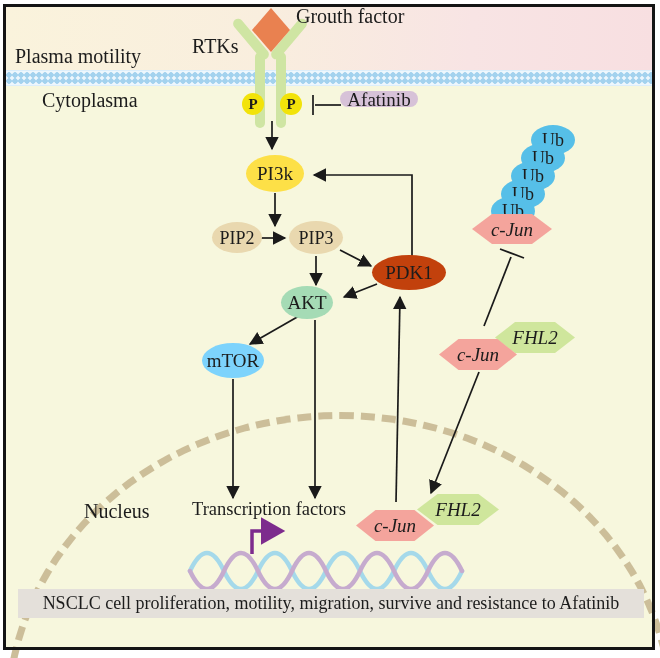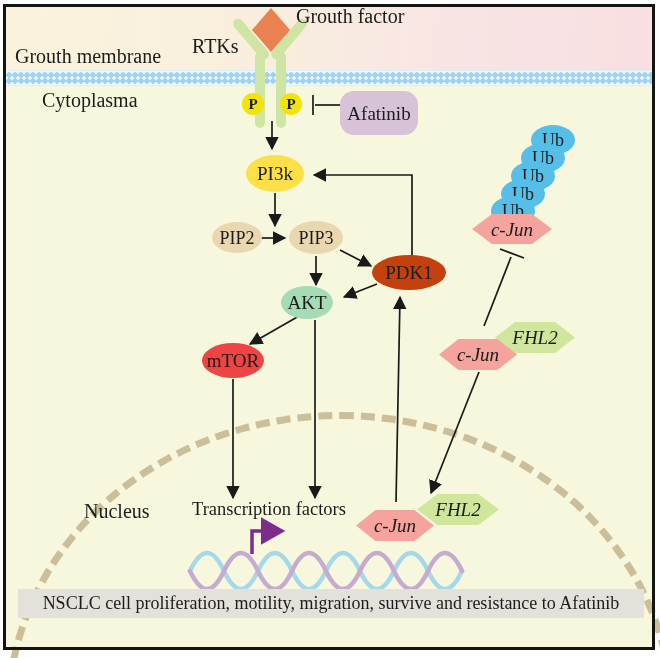--- a/index.html
+++ b/index.html
@@ -42,27 +42,27 @@
   .diamond{left:252px;top:8px;width:38px;height:44px;background:#e98150;
     clip-path:polygon(50% 0,100% 50%,50% 100%,0 50%);z-index:4;}
   .stem{width:10px;height:76px;background:#cfe5a3;border-radius:5px;z-index:2;}
   .stem-l{left:255px;top:52px;} .stem-r{left:276px;top:52px;}
   .arm{width:10px;height:50px;background:#cfe5a3;border-radius:5px;z-index:3;}
   .arm-l{left:246px;top:14px;transform:rotate(-40deg);}
   .arm-r{left:284px;top:14px;transform:rotate(40deg);}
   .p-circle{width:22px;height:22px;border-radius:50%;background:#f2e30a;
     font-size:15px;font-weight:600;z-index:4;}
   .p-l{left:242px;top:93px;} .p-r{left:280px;top:93px;}
-  .afatinib{left:340px;top:91px;width:78px;height:44px;border-radius:14px;background:#d7c2d8;}
+  .afatinib{left:340px;top:91px;width:78px;height:16px;border-radius:14px;background:#d7c2d8;}
   .pi3k{left:246px;top:155px;width:58px;height:37px;background:#fde047;}
   .pip2{left:212px;top:222px;width:50px;height:31px;background:#e9d8af;font-size:18px;}
   .pip3{left:289px;top:221px;width:54px;height:33px;background:#e9d8af;font-size:18px;}
   .pdk1{left:372px;top:255px;width:74px;height:35px;background:#c2410c;}
   .akt{left:281px;top:286px;width:52px;height:33px;background:#a5dbb5;}
-  .mtor{left:202px;top:343px;width:62px;height:35px;background:#ef4444;}
+  .mtor{left:202px;top:343px;width:62px;height:35px;background:#7dd3fc;}
   .ub{width:44px;height:30px;background:#56bfe8;font-size:18px;}
   .ub0{left:531px;top:125px;} .ub1{left:521px;top:143px;} .ub2{left:511px;top:161px;}
   .ub3{left:501px;top:179px;} .ub4{left:491px;top:196px;}
   .cjun{background:#f4a49c;}
   .fhl2{background:#cfe69c;}
   .cjun-ub{left:472px;top:214px;width:80px;height:30px;}
   .fhl2-mid{left:495px;top:322px;width:80px;height:31px;}
   .cjun-mid{left:439px;top:339px;width:78px;height:31px;}
   .fhl2-nuc{left:417px;top:494px;width:82px;height:31px;}
   .cjun-nuc{left:356px;top:510px;width:78px;height:31px;}
@@ -137,21 +137,21 @@
 <div class="abs node ell ub ub2">Ub</div>
 <div class="abs node ell ub ub3">Ub</div>
 <div class="abs node ell ub ub4">Ub</div>
 
 <div class="abs node hex cjun cjun-ub">c-Jun</div>
 <div class="abs node hex fhl2 fhl2-mid">FHL2</div>
 <div class="abs node hex cjun cjun-mid">c-Jun</div>
 <div class="abs node hex fhl2 fhl2-nuc">FHL2</div>
 <div class="abs node hex cjun cjun-nuc">c-Jun</div>
 
-<div class="abs lbl lbl-plasma">Grouth membrane</div>
+<div class="abs lbl lbl-plasma">Plasma motility</div>
 <div class="abs lbl lbl-rtks">RTKs</div>
 <div class="abs lbl lbl-gf">Grouth factor</div>
 <div class="abs lbl lbl-cyto">Cytoplasma</div>
 <div class="abs lbl lbl-nucleus">Nucleus</div>
 <div class="abs lbl lbl-tf">Transcription factors</div>
 
 <div class="abs banner">NSCLC cell proliferation, motility, migration, survive and resistance to Afatinib</div>
 
 <div class="abs frame"></div>
 

